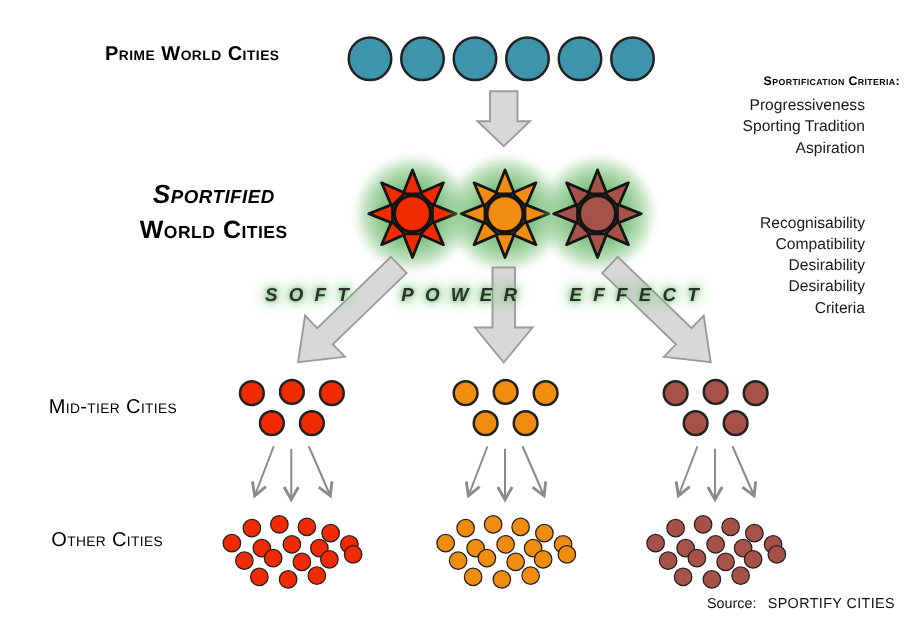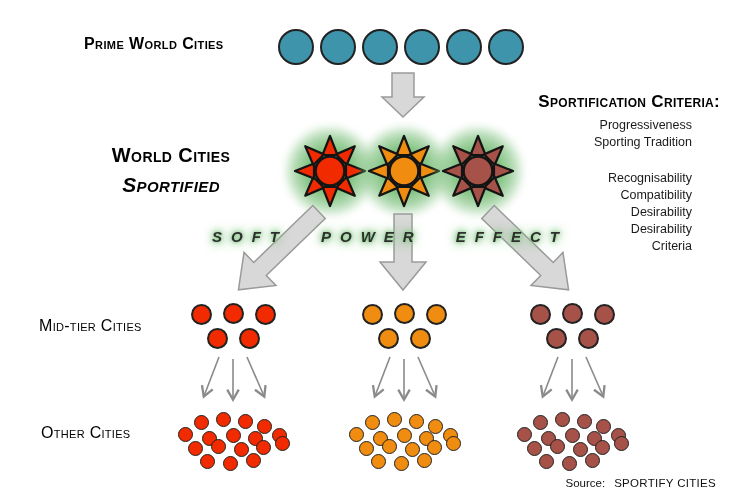--- a/index.html
+++ b/index.html
@@ -13,21 +13,21 @@
   #prime-label{left:84px;top:35px;font-size:16px;font-weight:700;letter-spacing:.4px;}
   #sportified-label{left:52px;top:141px;width:238px;text-align:center;font-weight:700;line-height:29px;}
   #sportified-line1{font-size:21px;font-style:italic;letter-spacing:.4px;}
   #sportified-line2{font-size:20px;letter-spacing:.4px;}
   #mid-label{left:39px;top:317px;font-size:16px;letter-spacing:.3px;}
   #other-label{left:41px;top:424px;font-size:16px;letter-spacing:.3px;}
   
   .side-block{right:10px;text-align:right;}
   #criteria-block{top:60px;}
   #factors-block{top:170px;}
-  .side-heading{font-size:17px;font-weight:700;letter-spacing:.3px;margin-bottom:5px;margin-top:32px;}
+  .side-heading{font-size:10px;font-weight:700;letter-spacing:.3px;margin-bottom:5px;}
   .side-items{padding-right:28px;font-size:12.5px;line-height:17px;color:#1a1a1a;}
   
   .circle{position:absolute;border-radius:50%;box-sizing:border-box;}
   
   .sun-glow{position:absolute;border-radius:50%;
     background:radial-gradient(circle, rgba(116,188,116,.95) 0 30%, rgba(116,188,116,.55) 52%, rgba(116,188,116,0) 70%);
     filter:blur(3px);}
   .sun-svg{position:absolute;}
   
   #soft-power-row{left:212px;top:228px;width:356px;display:flex;justify-content:space-between;z-index:3;}
@@ -39,32 +39,33 @@
   #source-note .val{margin-left:9px;letter-spacing:.3px;}
 </style>
 </head>
 <body>
 
 <div id="canvas">
 
   <div class="abs sc" id="prime-label">Prime World Cities</div>
 
   <div class="abs sc" id="sportified-label">
+    <div id="sportified-line1">Sportified</div>
     <div id="sportified-line2">World Cities</div>
-    <div id="sportified-line1">Sportified</div>
   </div>
 
   <div class="abs sc" id="mid-label">Mid-tier Cities</div>
   <div class="abs sc" id="other-label">Other Cities</div>
 
   <div class="abs side-block" id="criteria-block">
     <div class="side-heading sc">Sportification Criteria:</div>
     <div class="side-items">
         <div>Progressiveness</div>
         <div>Sporting Tradition</div>
+        <div>Aspiration</div>
       </div>
   </div>
   <div class="abs side-block" id="factors-block">
     <div class="side-items">
         <div>Recognisability</div>
         <div>Compatibility</div>
         <div>Desirability</div>
         <div>Desirability</div>
         <div>Criteria</div>
       </div>

